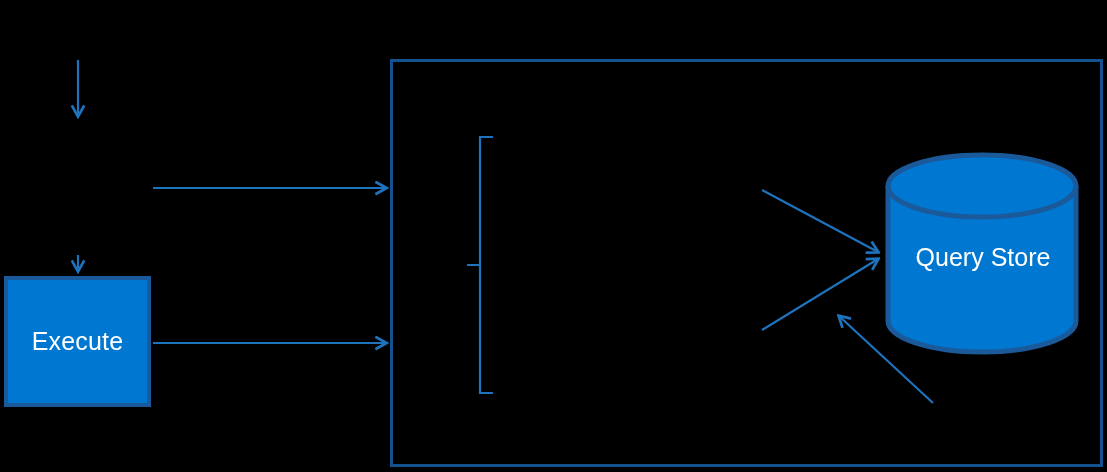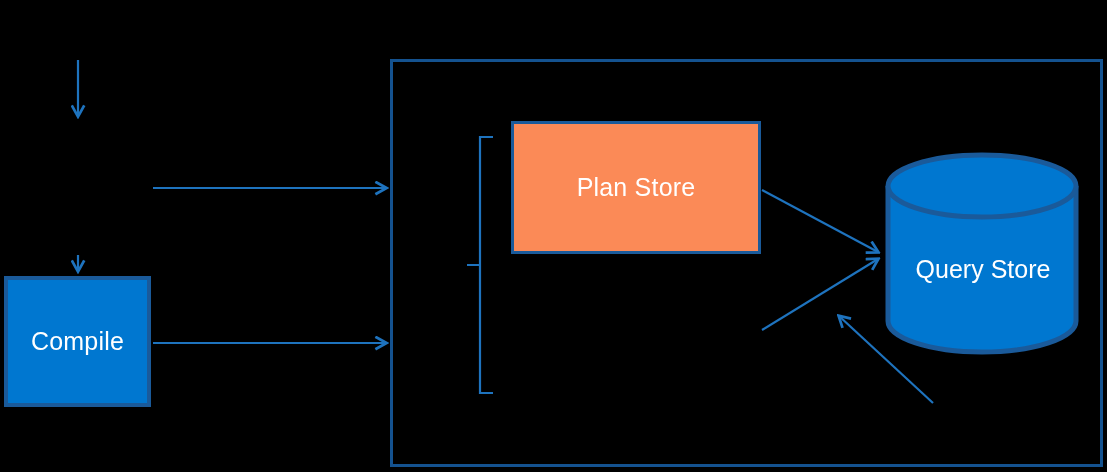--- a/index.html
+++ b/index.html
@@ -40,21 +40,21 @@
     left: 390px; top: 59px;
     width: 713px; height: 408px;
     box-sizing: border-box;
     border: 3px solid #14528f;
     background: transparent;
   }
   #plan-store-box    { left: 511px; top: 121px; width: 250px; height: 133px; }
   #runtime-stats-box { left: 511px; top: 276px; width: 250px; height: 132px; }
   #cylinder-label {
     position: absolute;
-    left: 888px; top: 234px;
+    left: 888px; top: 222px;
     width: 190px; height: 70px;
     display: flex;
     flex-direction: column;
     align-items: center;
     justify-content: center;
     color: #ffffff;
     font-size: 25px;
     line-height: 33px;
     text-align: center;
   }
@@ -96,25 +96,22 @@
 
     <line x1="762" y1="190" x2="878" y2="252" stroke="#1e73be" stroke-width="2.2" marker-end="url(#chev)"></line>
 
     <line x1="762" y1="330" x2="878" y2="259" stroke="#1e73be" stroke-width="2.2" marker-end="url(#chev)"></line>
 
     <line x1="933" y1="403" x2="839" y2="316" stroke="#1e73be" stroke-width="2.2" marker-end="url(#chev)"></line>
   </svg>
 
 
   <div id="execute-box" class="node blue-node">
-    <span>Compile</span>
+    <span>Execute</span>
   </div>
 
-  <div id="plan-store-box" class="node orange-node">
-    <span>Plan Store</span>
-  </div>
 
 
   <div id="cylinder-label">
     <span>Query Store</span>
   </div>
 
 </div>
 
 </body></html>

